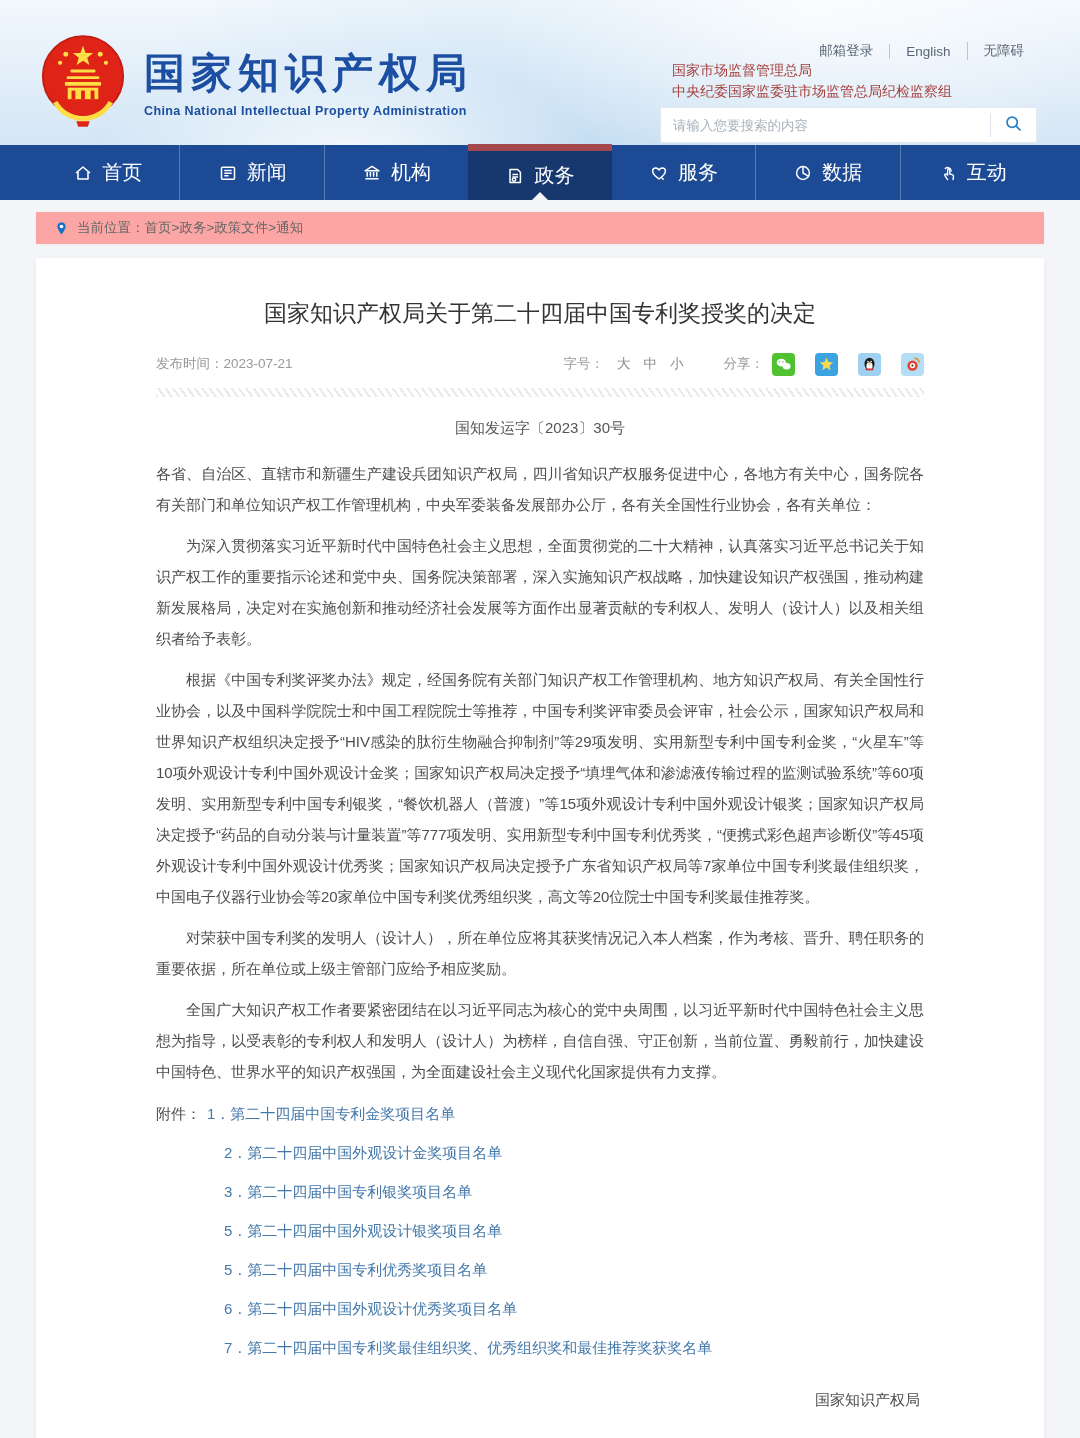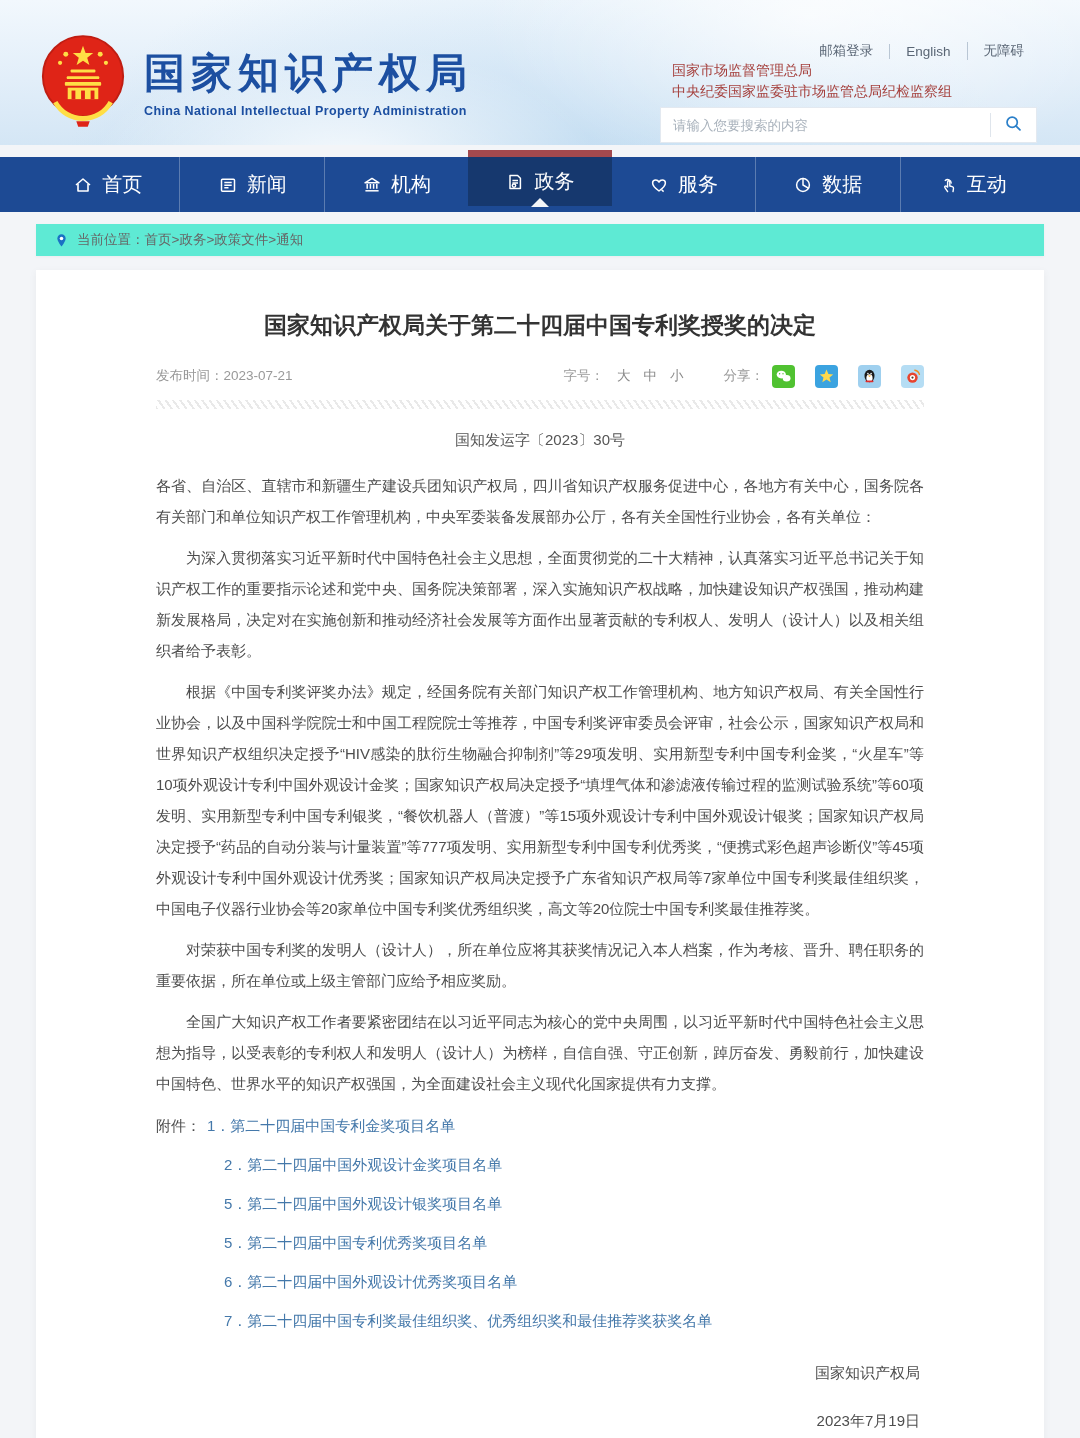--- a/index.html
+++ b/index.html
@@ -45,54 +45,54 @@
     font-family:inherit; background:transparent;
   }
   .search-input::placeholder { color:#a9b2bc; }
   .search-btn {
     width:46px; height:24px; border-left:1px solid #dfe5ec; display:flex; align-items:center;
     justify-content:center; cursor:pointer; background:none; border-top:none; border-right:none; border-bottom:none;
   }
 
   
   .main-nav { position:relative; width:1080px; height:55px; background:#1d4a94; z-index:5; }
-  .nav-inner { width:1008px; margin:12px auto; height:55px; display:flex; }
+  .nav-inner { width:1008px; margin:0 auto; height:55px; display:flex;align-items:flex-end; }
   .nav-item {
     flex:1; display:flex; align-items:center; justify-content:center; gap:9px;
     color:#fff; font-size:20px; cursor:pointer; position:relative; height:55px;
   }
   .nav-item + .nav-item { border-left:1px solid rgba(255,255,255,.28); }
   .nav-item .nav-icon { display:flex; width:20px; height:20px; }
   .nav-item.active {
     background:#16386e; height:56px; margin-top:-7px; border-top:7px solid #a3494e;
     border-left:none; z-index:6;
   }
   .nav-item.active + .nav-item { border-left:none; }
   .nav-item.active::after {
     content:""; position:absolute; bottom:-1px; left:50%; margin-left:-9px;
     border-left:9px solid transparent; border-right:9px solid transparent;
     border-bottom:9px solid #f3f5f8;
   }
 
   
   .breadcrumb-strip {
-    width:1008px; margin:12px auto 0; height:32px; background:#5eead4;
+    width:1008px; margin:12px auto 0; height:32px; background:#fca5a5;
     display:flex; align-items:center; padding:0 18px; box-shadow:0 1px 3px rgba(0,0,0,.04);
   }
   .breadcrumb-strip .pin { width:15px; height:15px; display:flex; margin-right:8px; }
   .crumb-label, .crumb-path { font-size:13.5px; color:#666; }
   .crumb-path { cursor:pointer; }
 
   
   .article-card {
     width:1008px; margin:14px auto 0; background:#fff; box-shadow:0 2px 8px rgba(0,0,0,.05);
     padding:38px 120px 46px;
   }
   .article-title {
-    text-align:center; font-size:23px; font-weight:700; color:#333; line-height:1.5;
+    text-align:center; font-size:23px; font-weight:400; color:#333; line-height:1.5;
   }
   .meta-row {
     margin-top:22px; display:flex; justify-content:space-between; align-items:center;
     font-size:13.5px; color:#999;
   }
   .meta-right { display:flex; align-items:center; gap:8px; }
   .fontsize-group { display:flex; align-items:center; gap:13px; margin-right:32px;justify-content:center; }
   .fontsize-opt { cursor:pointer; color:#8a8a8a; }
   .share-group { display:flex; align-items:center; gap:20px; }
   .share-icon { width:23px; height:23px; border-radius:4px; display:flex; cursor:pointer; }
@@ -317,29 +317,30 @@
 
   <div class="hatch-divider"></div>
 
   <div class="doc-number">国知发运字〔2023〕30号</div>
 
   <div class="article-body">
     <p>各省、自治区、直辖市和新疆生产建设兵团知识产权局，四川省知识产权服务促进中心，各地方有关中心，国务院各有关部门和单位知识产权工作管理机构，中央军委装备发展部办公厅，各有关全国性行业协会，各有关单位：</p>
     <p class="indent">为深入贯彻落实习近平新时代中国特色社会主义思想，全面贯彻党的二十大精神，认真落实习近平总书记关于知识产权工作的重要指示论述和党中央、国务院决策部署，深入实施知识产权战略，加快建设知识产权强国，推动构建新发展格局，决定对在实施创新和推动经济社会发展等方面作出显著贡献的专利权人、发明人（设计人）以及相关组织者给予表彰。</p>
     <p class="indent">根据《中国专利奖评奖办法》规定，经国务院有关部门知识产权工作管理机构、地方知识产权局、有关全国性行业协会，以及中国科学院院士和中国工程院院士等推荐，中国专利奖评审委员会评审，社会公示，国家知识产权局和世界知识产权组织决定授予“HIV感染的肽衍生物融合抑制剂”等29项发明、实用新型专利中国专利金奖，“火星车”等10项外观设计专利中国外观设计金奖；国家知识产权局决定授予“填埋气体和渗滤液传输过程的监测试验系统”等60项发明、实用新型专利中国专利银奖，“餐饮机器人（普渡）”等15项外观设计专利中国外观设计银奖；国家知识产权局决定授予“药品的自动分装与计量装置”等777项发明、实用新型专利中国专利优秀奖，“便携式彩色超声诊断仪”等45项外观设计专利中国外观设计优秀奖；国家知识产权局决定授予广东省知识产权局等7家单位中国专利奖最佳组织奖，中国电子仪器行业协会等20家单位中国专利奖优秀组织奖，高文等20位院士中国专利奖最佳推荐奖。</p>
     <p class="indent">对荣获中国专利奖的发明人（设计人），所在单位应将其获奖情况记入本人档案，作为考核、晋升、聘任职务的重要依据，所在单位或上级主管部门应给予相应奖励。</p>
-    <p class="indent">全国广大知识产权工作者要紧密团结在以习近平同志为核心的党中央周围，以习近平新时代中国特色社会主义思想为指导，以受表彰的专利权人和发明人（设计人）为榜样，自信自强、守正创新，踔厉奋发、勇毅前行，加快建设中国特色、世界水平的知识产权强国，为全面建设社会主义现代化国家提供有力支撑。</p>
+    <p class="indent">全国广大知识产权工作者要紧密团结在以习近平同志为核心的党中央周围，以习近平新时代中国特色社会主义思想为指导，以受表彰的专利权人和发明人（设计人）为榜样，自信自强、守正创新，当前位置、勇毅前行，加快建设中国特色、世界水平的知识产权强国，为全面建设社会主义现代化国家提供有力支撑。</p>
   </div>
 
   <div class="attachments">
     <div class="attach-row">
       <span class="attach-label">附件：</span>
       <span class="attach-link attach-item-first">1．第二十四届中国专利金奖项目名单</span>
     </div>
     <div class="attach-link attach-item">2．第二十四届中国外观设计金奖项目名单</div>
+    <div class="attach-link attach-item">3．第二十四届中国专利银奖项目名单</div>
     <div class="attach-link attach-item">5．第二十四届中国外观设计银奖项目名单</div>
     <div class="attach-link attach-item">5．第二十四届中国专利优秀奖项目名单</div>
     <div class="attach-link attach-item">6．第二十四届中国外观设计优秀奖项目名单</div>
     <div class="attach-link attach-item">7．第二十四届中国专利奖最佳组织奖、优秀组织奖和最佳推荐奖获奖名单</div>
   </div>
 
   <div class="signature-block">
     <div class="signature-name">国家知识产权局</div>
     <div class="signature-date">2023年7月19日</div>
   </div>

